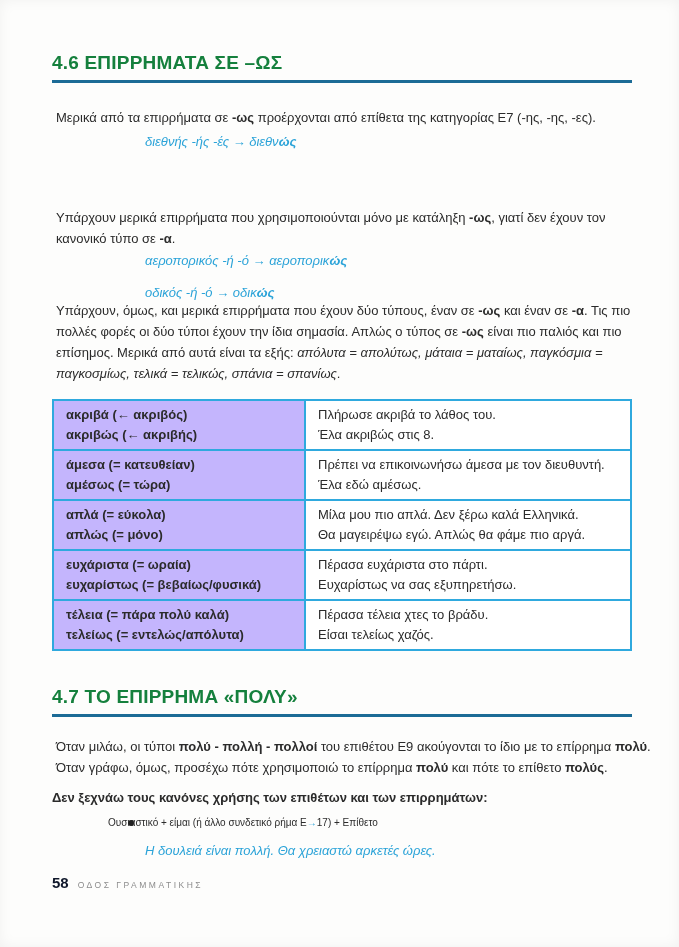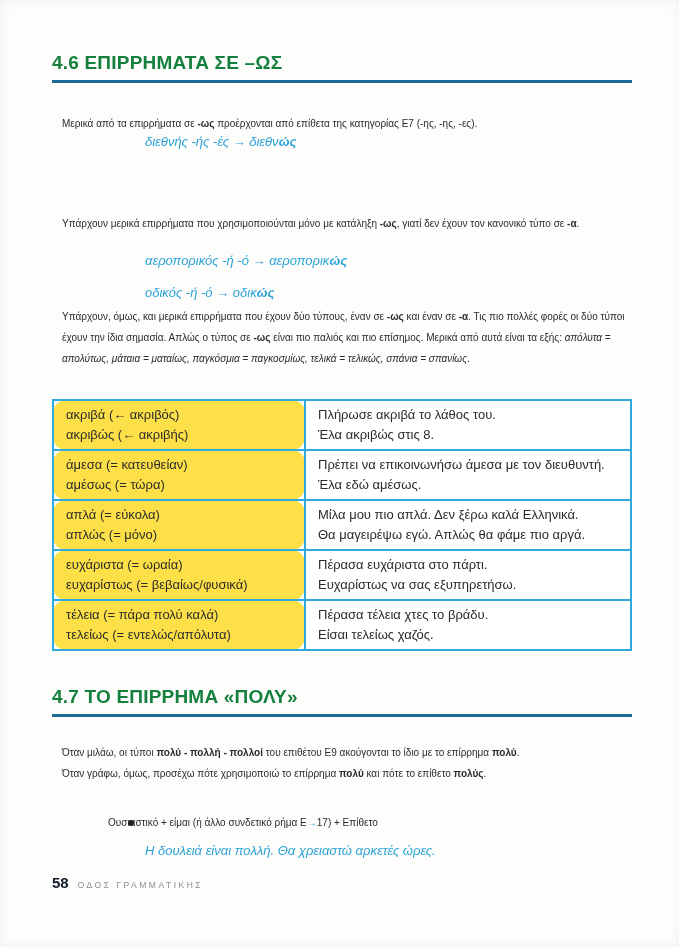--- a/index.html
+++ b/index.html
@@ -9,39 +9,39 @@
     font-family:"Liberation Sans", sans-serif;
     color:#2b2b2b;
   }
   .page{position:absolute;inset:0;background:#fdfdfc;box-shadow:inset 0 0 14px rgba(0,0,0,0.05);}
   .abs{position:absolute;left:52px;width:582px;}
   .section-title{
     font-size:19px;font-weight:bold;color:#15803d;margin:0;letter-spacing:.2px;
     white-space:nowrap;
   }
   .title-rule{height:3px;background:#1c6b96;width:580px;}
-  .body{font-size:10px;line-height:21px;margin:10px;}
+  .body{font-size:13px;line-height:21px;margin:4px;}
   .oneline{white-space:nowrap;}
   .example{
     font-size:13px;line-height:21px;margin:0;color:#2ba3d8;font-style:italic;
     left:145px;white-space:nowrap;
   }
   .rules-heading{font-size:13px;font-weight:bold;white-space:nowrap;margin:0;}
   .bullet-line{height:21px;}
   .bullet-dot{position:absolute;left:76px;top:8px;width:6px;height:6px;border-radius:50%;background:#222;}
   .bullet-text{display:inline-block;margin-left:56px;white-space:nowrap;font-size:10px;line-height:21px;}
   table.adverbs{
     width:580px;border-collapse:collapse;table-layout:fixed;
     border:2px solid #2fa9de;background:#fff;
   }
   table.adverbs td{
     border:2px solid #2fa9de;vertical-align:middle;
     font-size:13px;line-height:20px;padding:4px 12px;
   }
-  td.cell-left{background:#fde047;font-weight:normal;width:226px;border-radius:13px;}
+  td.cell-left{background:#c4b5fd;font-weight:bold;width:226px;}
   td.cell-right{}
   td div{white-space:nowrap;overflow:hidden;}
   .footer{position:absolute;left:52px;top:874px;display:flex;align-items:baseline;}
   .page-number{font-size:15px;font-weight:bold;color:#0f172a;}
   .book-title{font-size:8.5px;color:#8c8c8c;letter-spacing:2.5px;margin-left:9px;}
 </style>
 </head>
 <body>
 
 <div class="page">
@@ -117,20 +117,21 @@
         </tr>
       </tbody>
   </table>
 
   <h1 class="abs section-title" style="top:686px">4.7 ΤΟ ΕΠΙΡΡΗΜΑ «ΠΟΛΥ»</h1>
   <div class="abs title-rule" style="top:714px"></div>
 
   <div class="abs body oneline" style="top:732px"><span>Όταν μιλάω, οι τύποι </span><span style="font-weight: 700;">πολύ - πολλή - πολλοί</span><span> του επιθέτου Ε9 ακούγονται το ίδιο με το επίρρημα </span><span style="font-weight: 700;">πολύ</span><span>.</span></div>
   <div class="abs body oneline" style="top:753px"><span>Όταν γράφω, όμως, προσέχω πότε χρησιμοποιώ το επίρρημα </span><span style="font-weight: 700;">πολύ</span><span> και πότε το επίθετο </span><span style="font-weight: 700;">πολύς</span><span>.</span></div>
 
+  <p class="abs rules-heading" style="top:790px">Δεν ξεχνάω τους κανόνες χρήσης των επιθέτων και των επιρρημάτων:</p>
 
   <div class="abs bullet-line" style="top:812px">
     <span class="bullet-dot"></span>
     <span class="bullet-text"><span>Ουσιαστικό + είμαι (ή άλλο συνδετικό ρήμα Ε</span><span style="color: rgb(43, 163, 216);">→</span><span>17) + Επίθετο</span></span>
   </div>
 
   <p class="abs example" style="top:840px"><span>Η δουλειά είναι </span><span style="font-weight: 400;">πολλή</span><span>. Θα χρειαστώ αρκετές ώρες.</span></p>
 
   <div class="footer">
     <span class="page-number">58</span>

